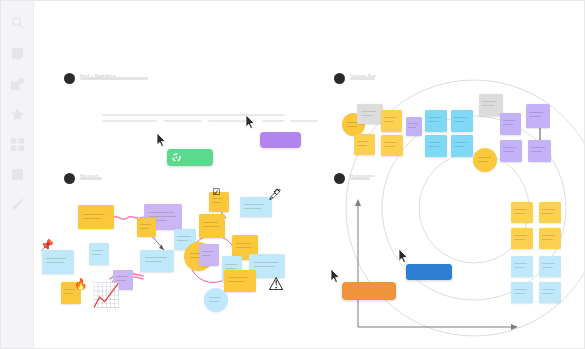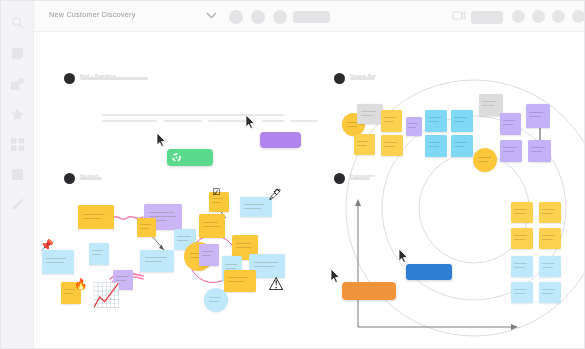--- a/index.html
+++ b/index.html
@@ -152,48 +152,20 @@
           <rect x="2" y="2" width="12" height="12"></rect>
         </svg>
     </div>
     <div class="ic" style="top:196px">
       <svg viewBox="0 0 16 16">
           <path d="M12.5 1.5l2 2L5 13l-3 1 1-3z"></path>
         </svg>
     </div>
   </div>
 
-  <div class="topbar">
-    <div class="doc-title">New Customer Discovery</div>
-
-    <div class="chev">
-      <svg viewBox="0 0 11 7">
-          <polyline points="1,1 5.5,5.5 10,1"></polyline>
-        </svg>
-    </div>
-
-    <div class="dot-btn" style="left:195px"></div>
-    <div class="dot-btn" style="left:217px"></div>
-    <div class="dot-btn" style="left:239px"></div>
-    <div class="pill" style="left:259px; width:37px"></div>
-
-    <div class="mini-ico">
-      <svg viewBox="0 0 14 13">
-          <rect x="1" y="2" width="9" height="7" rx="1"></rect>
-          <path d="M10 4l3-2v7l-3-2z"></path>
-        </svg>
-    </div>
-    <div class="pill" style="left:437px; width:32px; height:13px"></div>
-
-    <div class="avatar" style="left:478px"></div>
-    <div class="avatar" style="left:498px"></div>
-    <div class="avatar" style="left:518px"></div>
-    <div class="avatar" style="left:538px"></div>
-
-  </div>
 
   <div class="canvas">
 
     <div class="sec-dot" style="left:30px; top:41px"></div>
     <div class="sec-line" style="left:46px; top:45px; width:68px"></div>
     <div class="sec-lbl" style="left:46px; top:41px">Brief + Hypothesis</div>
 
     <div class="txtline" style="left:68px; top:82px; width:182px"></div>
     <div class="txtline" style="left:68px; top:88px; width:55px"></div>
     <div class="txtline" style="left:130px; top:88px; width:38px"></div>

